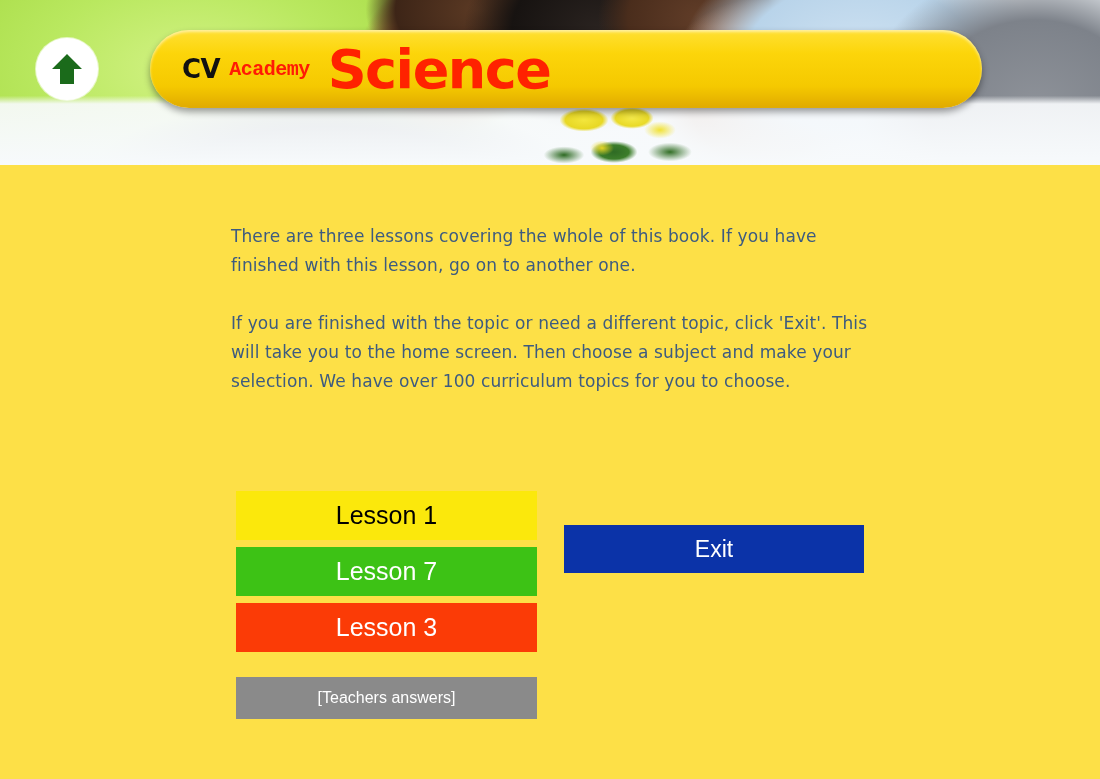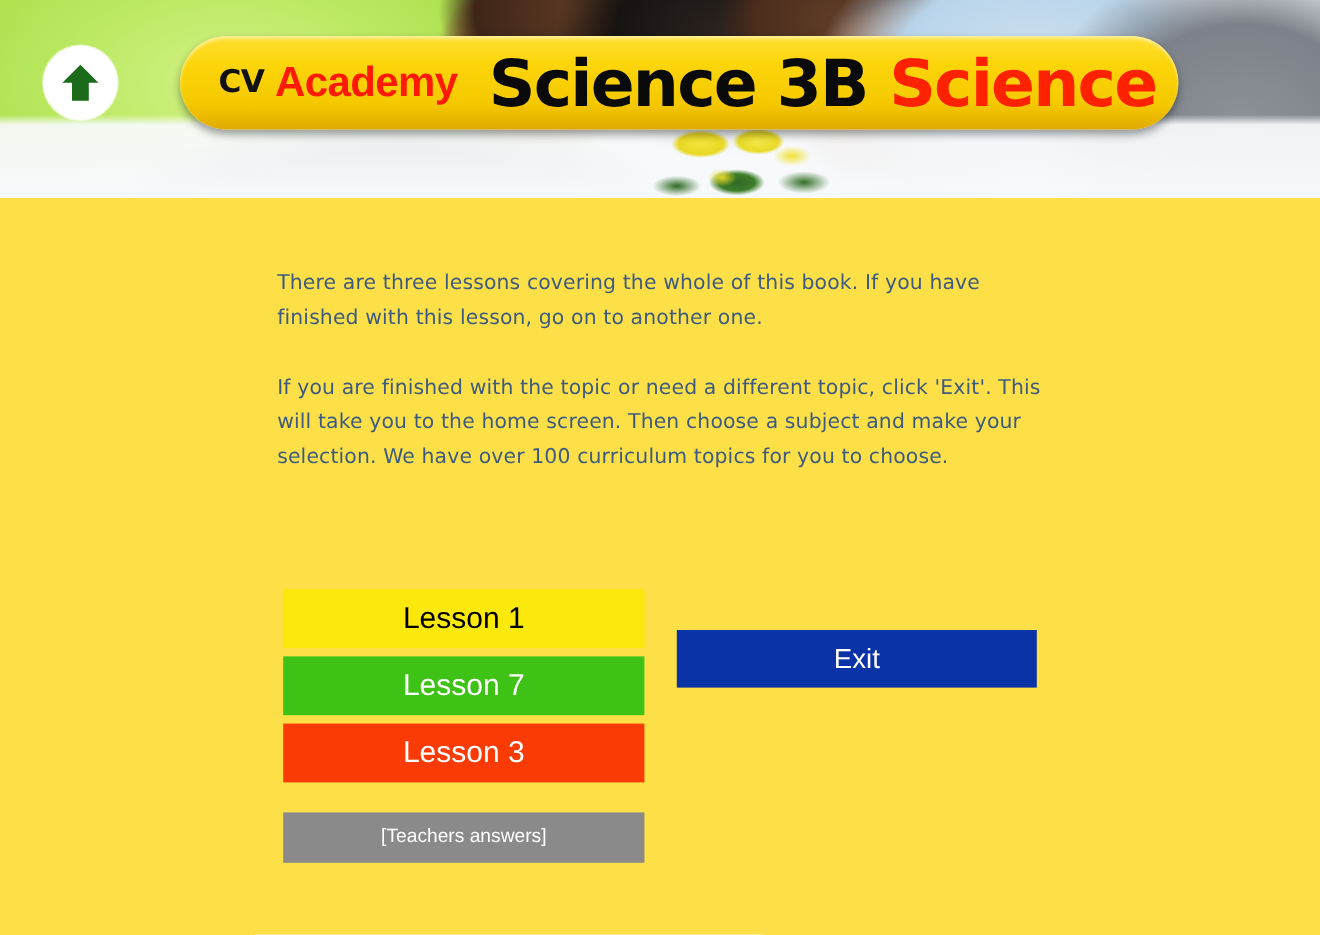--- a/index.html
+++ b/index.html
@@ -97,23 +97,23 @@
     overflow: hidden;
   }
   .brand-cv {
     font-family: "DejaVu Sans", sans-serif;
     font-weight: bold;
     font-size: 26px;
     color: #111111;
     letter-spacing: -0.5px;
   }
   .brand-academy {
-    font-family: Liberation Sans, sans-serif;
-    font-weight: bold;
-    font-size: 35px;
+    font-family: Liberation Mono, monospace;
+    font-weight: bold;
+    font-size: 20px;
     color: #ff1a05;
     margin-left: 9px;
     letter-spacing: -0.5px;
   }
   .title-main {
     font-family: "DejaVu Sans", sans-serif;
     font-weight: bold;
     font-size: 54px;
     color: #0a0a0a;
     margin-left: 26px;
@@ -202,21 +202,20 @@
 
     <div class="home-btn">
       <svg width="36" height="36" viewBox="0 0 36 36">
         <path d="M18 3 L33 18 L25 18 L25 33 L11 33 L11 18 L3 18 Z" fill="#1b6b1b"></path>
       </svg>
     </div>
 
     <div class="title-pill">
       <span class="brand-cv">CV</span>
       <span class="brand-academy">Academy</span>
-      <span class="title-main">Science 3B</span>
       <span class="title-accent">Science</span>
     </div>
   </div>
 
   <div class="content">
     <p class="para para-1">There are three lessons covering the whole of this book. If you have finished with this lesson, go on to another one.</p>
     <p class="para para-2">If you are finished with the topic or need a different topic, click 'Exit'. This will take you to the home screen. Then choose a subject and make your selection. We have over 100 curriculum topics for you to choose.</p>
   </div>
 
   <button class="lesson-btn lesson-1">Lesson 1</button>

